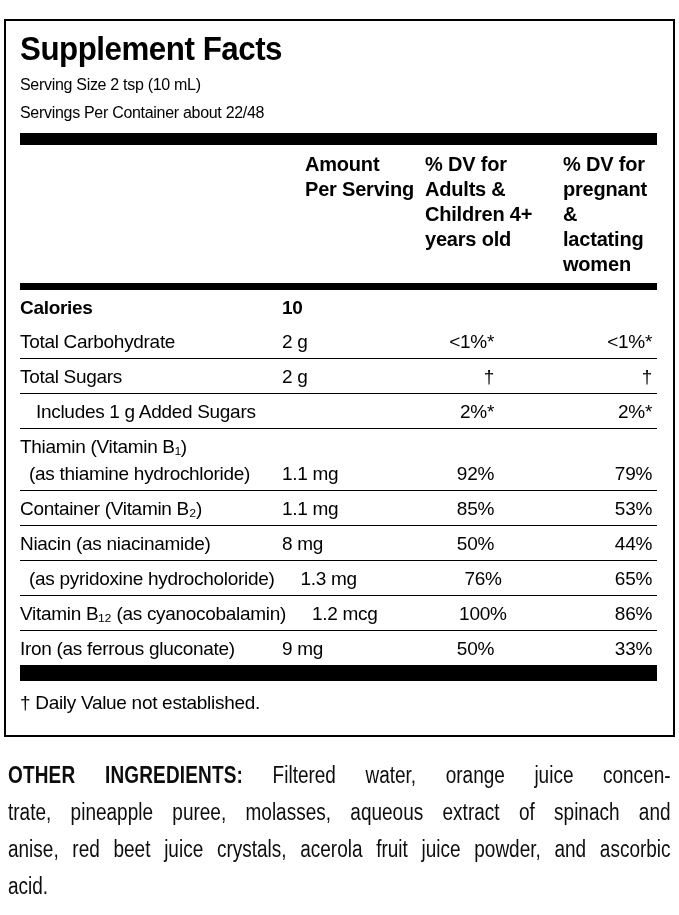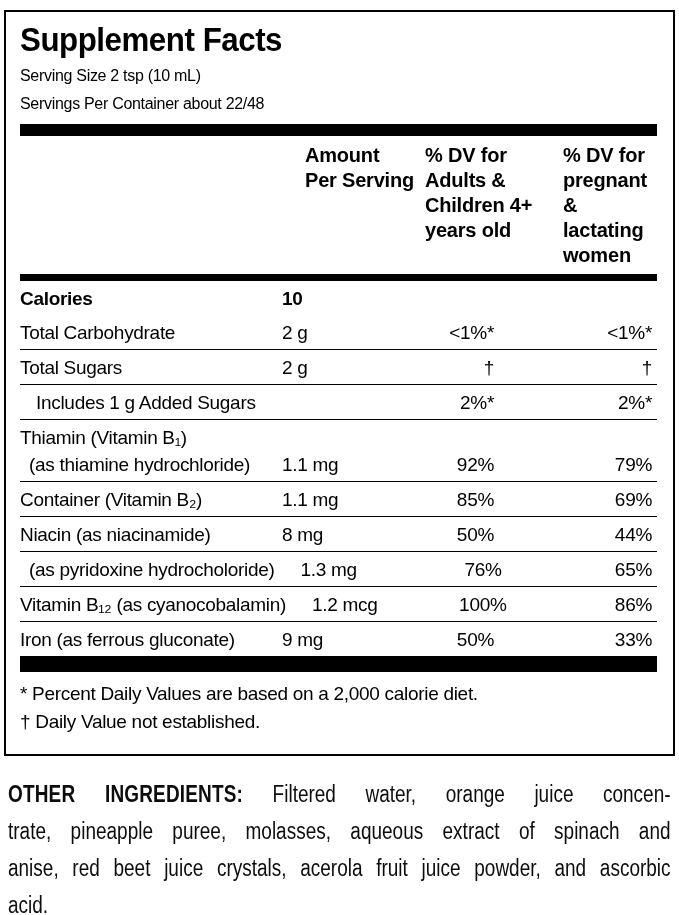--- a/index.html
+++ b/index.html
@@ -6,21 +6,21 @@
   html, body {
     margin: 0; padding: 0;
     width: 679px; height: 915px;
     background: #ffffff;
     color: #000;
     font-family: "Liberation Sans", "DejaVu Sans", sans-serif;
     overflow: hidden;
   }
   
   .panel {
-    margin: 10px 4px 0 4px;
+    margin: 19px 4px 0 4px;
     border: 2.5px solid #000;
     padding: 8px 16px 10px 14px;
   }
   .title {
     font-size: 34px;
     font-weight: bold;
     letter-spacing: -0.5px;
     line-height: 38px;
     transform: scaleX(0.92);
     transform-origin: 0 0;
@@ -166,21 +166,21 @@
     <div class="cell-dv2">79%</div>
   </div>
 
   <div class="row sep">
     <div class="cell-name">
       <div>Container (Vitamin B₂)</div>
 
     </div>
     <div class="cell-amount">1.1 mg</div>
     <div class="cell-dv1">85%</div>
-    <div class="cell-dv2">69%</div>
+    <div class="cell-dv2">53%</div>
   </div>
 
   <div class="row sep">
     <div class="cell-name">
       <div>Niacin (as niacinamide)</div>
 
     </div>
     <div class="cell-amount">8 mg</div>
     <div class="cell-dv1">50%</div>
     <div class="cell-dv2">44%</div>
@@ -211,21 +211,20 @@
 
     </div>
     <div class="cell-amount">9 mg</div>
     <div class="cell-dv1">50%</div>
     <div class="cell-dv2">33%</div>
   </div>
 
   <div class="bar bar-bottom"></div>
 
   <div class="footnotes">
-    <div class="footnote">* Percent Daily Values are based on a 2,000 calorie diet.</div>
     <div class="footnote">† Daily Value not established.</div>
   </div>
 </div>
 
 <div class="other">
   <div class="oline"><b>OTHER INGREDIENTS:</b> <span>Filtered water, orange juice concen-</span></div>
   <div class="oline">trate, pineapple puree, molasses, aqueous extract of spinach and</div>
   <div class="oline">anise, red beet juice crystals, acerola fruit juice powder, and ascorbic</div>
   <div class="oline last">acid.</div>
 </div>

